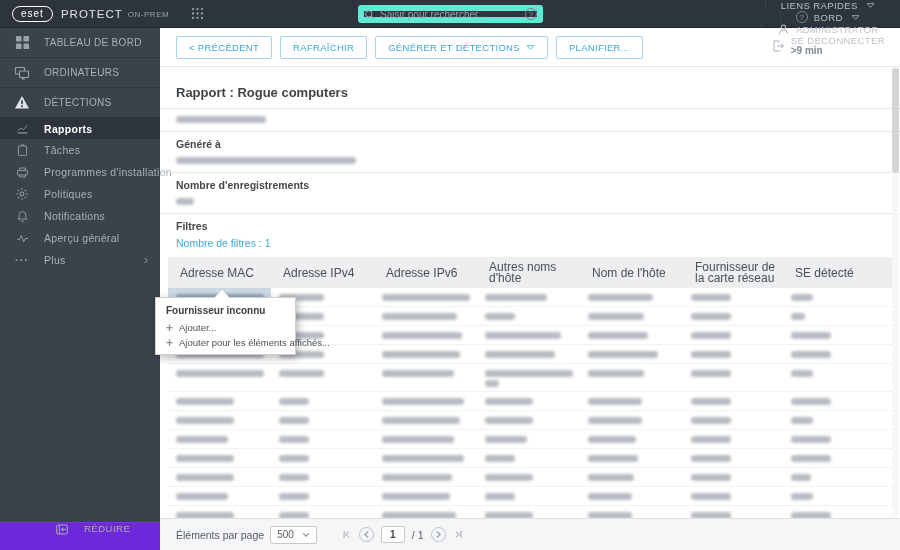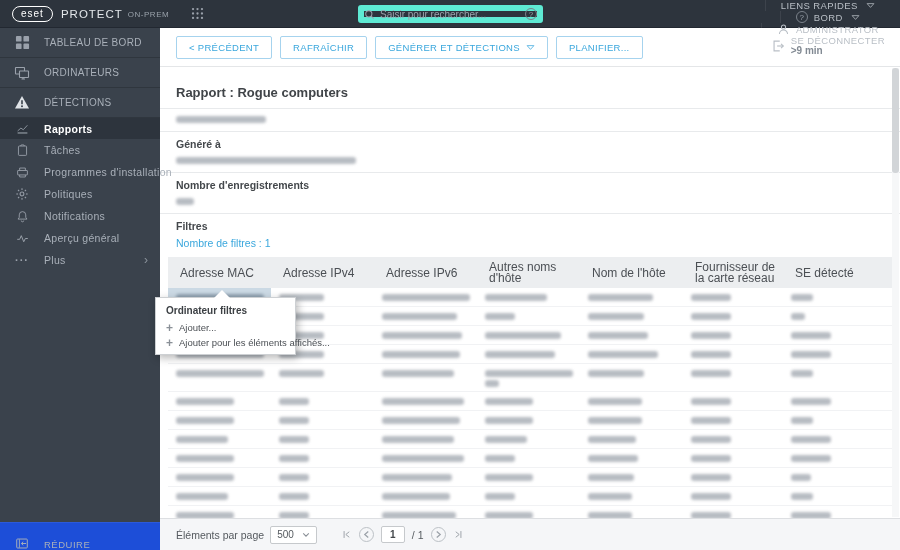--- a/index.html
+++ b/index.html
@@ -31,21 +31,21 @@
   .side-item .icon { width:44px; display:flex; justify-content:center; color:#9aa1ab; flex:0 0 auto; }
   .side-item .lbl { font-size:10px; letter-spacing:.3px; white-space:nowrap; }
   .side-item.top { height:30px; border-bottom:1px solid rgba(0,0,0,.18); }
   .side-item.top .lbl { text-transform:uppercase;text-align:center; }
   .side-item.sub { height:22px; }
   .side-item.sub .lbl { font-size:10.5px; }
   .side-item.active { background:#2d343d; color:#fff; height:21px; }
   .side-item.active .lbl { color:#fff; font-weight:bold; }
   .chev-right { margin-left:auto; margin-right:12px; color:#8a929b; font-size:12px; }
   .dots { font-weight:bold; letter-spacing:1px; color:#9aa1ab; font-size:11px; }
-  .collapse-bar { position:absolute; bottom:0; left:0; width:160px; height:28px; background:#1d4ed8; border-top:1px solid rgba(255,255,255,.07); display:flex; align-items:flex-end; color:#a9b0b9; cursor:pointer; }
+  .collapse-bar { position:absolute; bottom:0; left:0; width:160px; height:28px; background:#6d28d9; border-top:1px solid rgba(255,255,255,.07); display:flex; align-items:flex-start; color:#a9b0b9; cursor:pointer;padding-left:40px; }
   .collapse-bar .icon { width:44px; display:flex; justify-content:center; }
   .collapse-bar .lbl { font-size:9.5px; letter-spacing:.5px; }
 
   
   .content { position:absolute; top:28px; left:160px; width:740px; height:522px; background:#fff; }
   .toolbar { height:39px; display:flex; align-items:center; gap:8px; padding-left:16px; border-bottom:1px solid #e4e6e8; }
   .tbtn { background:#fff; border:1px solid #a6d3ee; border-radius:2px; color:#3aa7dd; font-size:9.5px; letter-spacing:.3px; padding:5px 12px; display:flex; align-items:center; gap:6px; cursor:pointer; font-family:"Liberation Sans",sans-serif; }
   .report-area { position:absolute; top:39px; left:0; right:0; bottom:32px; overflow:hidden; }
   .rtitle { font-size:13px; font-weight:bold; color:#404448; margin:18px 16px 0; }
   .hr { border:none; border-top:1px solid #e8eaec; margin:8px 0 0; }
@@ -631,21 +631,21 @@
               <path d="M11.5 3 V13"></path>
               <path d="M4 4 L9 8 L4 12"></path>
             </svg>
         </span>
       </span>
     </div>
   </main>
 
   <div class="ctxmenu">
     <div class="ctxcaret"></div>
-    <div class="ctxtitle">Ordinateur filtres</div>
+    <div class="ctxtitle">Fournisseur inconnu</div>
     <div class="ctxitem">
       <span class="plus">+</span>
       <span>Ajouter...</span>
     </div>
     <div class="ctxitem">
       <span class="plus">+</span>
       <span>Ajouter pour les éléments affichés...</span>
     </div>
   </div>
 

